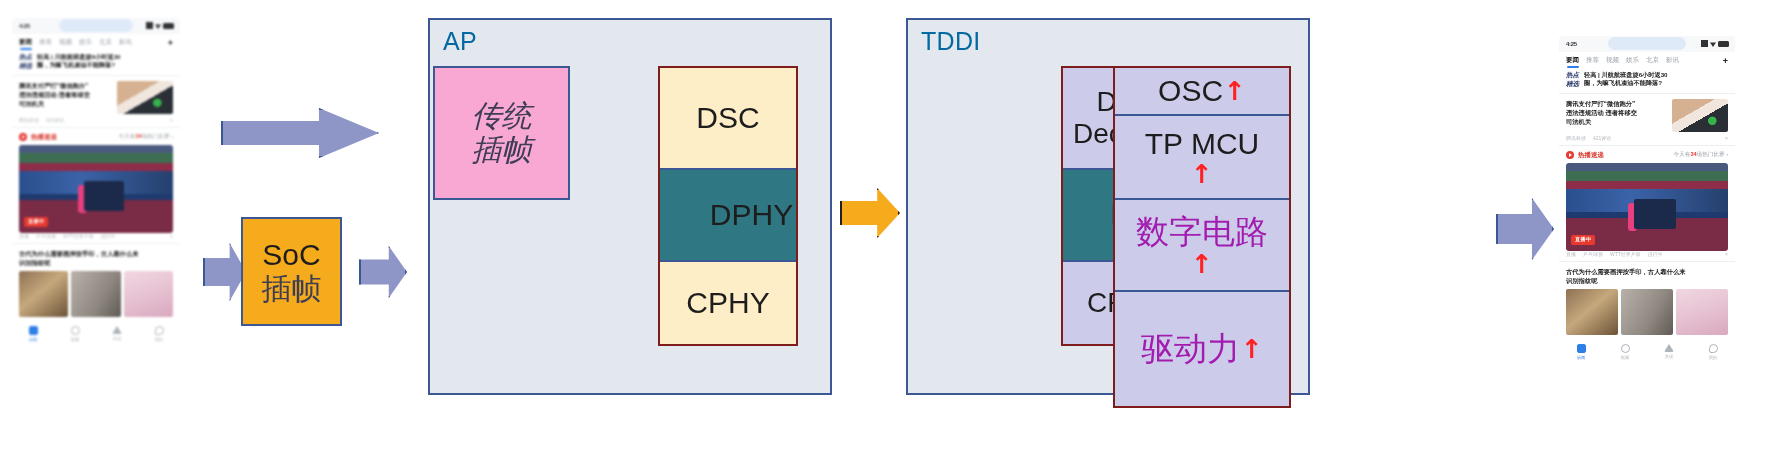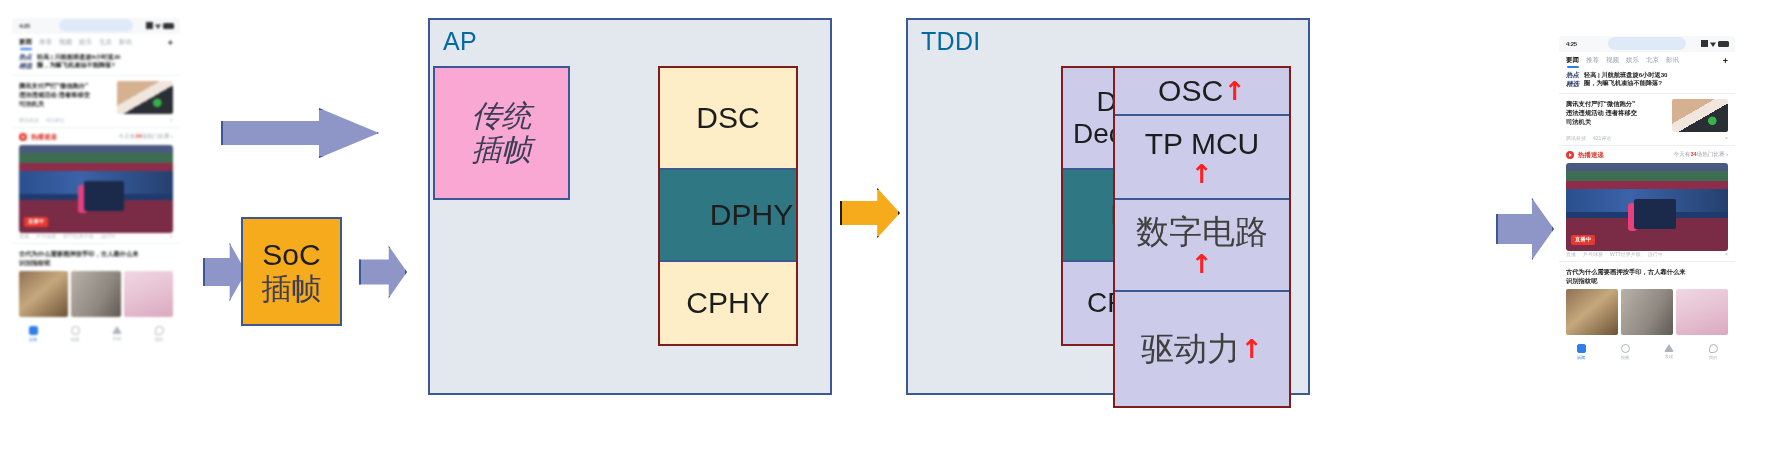--- a/index.html
+++ b/index.html
@@ -130,21 +130,21 @@
   .stack { position:absolute; display:flex; flex-direction:column; border:2px solid #7f1d1d;justify-content:space-between; }
   .stack > .cell {
     display:flex; flex-direction:column; align-items:center; justify-content:center;
     text-align:center; line-height:1.14; border-bottom:2px solid #3c5894;
   }
   .stack > .cell:last-child { border-bottom:none; }
 
   .en { font-size:30px; color:#1d1d1d; }
   .en-sm { font-size:28px; color:#1d1d1d; }
   .cn { font-family:"DejaVu Sans", sans-serif; font-size:30px; color:#3d3d55; }
-  .cn-lg { font-family:"DejaVu Sans", sans-serif; font-size:33px; color:#404040; }
+  .cn-lg { font-family:"DejaVu Sans", sans-serif; font-size:33px; color:#a21caf; }
   .up { color:#ff2020; font-size:26px; font-family:"DejaVu Sans", sans-serif;
         font-weight:bold; line-height:1; }
   .row { display:flex; align-items:center; justify-content:center; gap:1px; }
 </style>
 </head>
 <body>
 
 <div id="root">
 
   <div class="phone blurL" style="left:12px; top:18px; width:168px; height:337px;">

